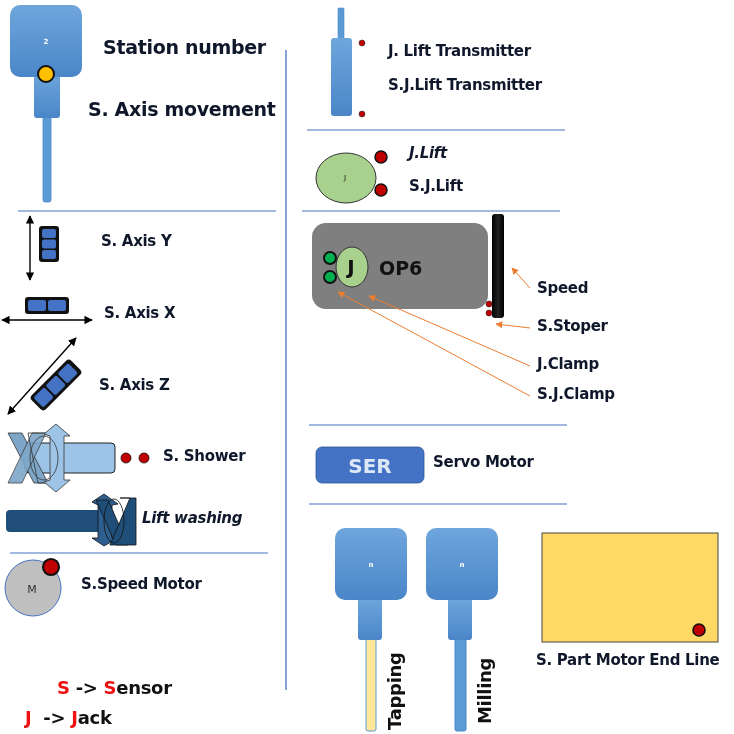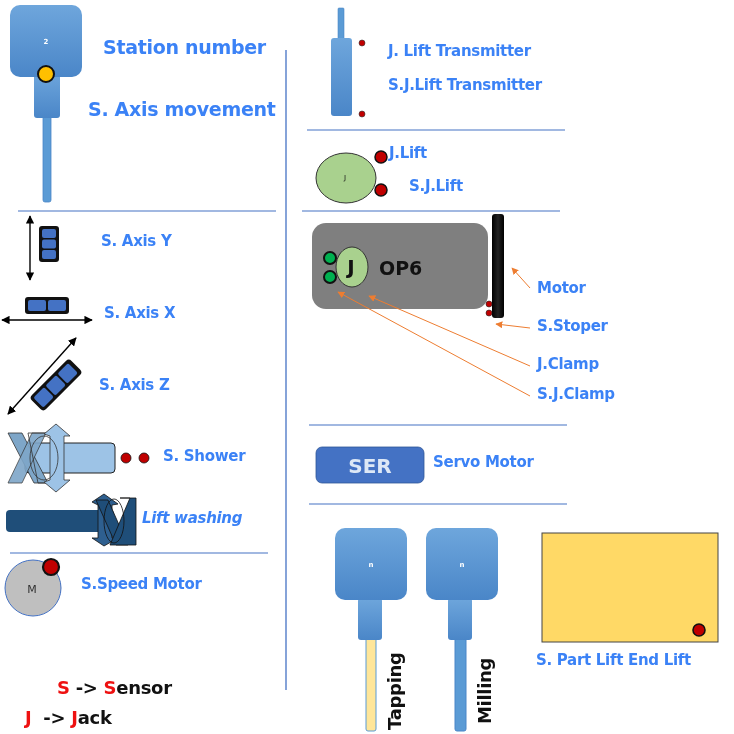--- a/index.html
+++ b/index.html
@@ -1,20 +1,20 @@
 <!DOCTYPE html>
 <html><head>
 <meta charset="utf-8">
 <style>
   html, body { margin:0; padding:0; background:#ffffff; }
   body { width:734px; height:734px; position:relative; overflow:hidden;
          font-family:"DejaVu Sans", sans-serif; }
   #canvas { position:absolute; left:0; top:0; }
   .lbl { position:absolute; font-family:"DejaVu Sans", sans-serif; font-weight:bold;
-         color:#3b82f6; white-space:nowrap; letter-spacing:-0.3px; }
+         color:#0f172a; white-space:nowrap; letter-spacing:-0.3px; }
   .l20 { font-size:19px; }
   .l18 { font-size:15px; }
   .key { position:absolute; font-family:"DejaVu Sans", sans-serif; font-weight:bold;
          font-size:18px; color:#111; white-space:nowrap; letter-spacing:-0.3px; }
   .red { color:#ee1111; }
   .vert { position:absolute; font-family:"DejaVu Sans", sans-serif; font-weight:bold;
           font-size:18px; color:#111; white-space:nowrap;
           transform-origin:left top; transform:rotate(-90deg); letter-spacing:-0.3px; }
 </style>
 </head>
@@ -167,33 +167,33 @@
 <div class="lbl l20" style="left:88px; top:98px;">S. Axis movement</div>
 <div class="lbl l18" style="left:101px; top:232px;">S. Axis Y</div>
 <div class="lbl l18" style="left:104px; top:304px;">S. Axis X</div>
 <div class="lbl l18" style="left:99px; top:376px;">S. Axis Z</div>
 <div class="lbl l18" style="left:163px; top:447px;">S. Shower</div>
 <div class="lbl l18" style="left:142px; top:509px;font-style:italic;">Lift washing</div>
 <div class="lbl l18" style="left:81px; top:575px;">S.Speed Motor</div>
 
 <div class="lbl l18" style="left:388px; top:42px;">J. Lift Transmitter</div>
 <div class="lbl l18" style="left:388px; top:76px;">S.J.Lift Transmitter</div>
-<div class="lbl l18" style="left:389px; top:144px;">J.Lift</div>
+<div class="lbl l18" style="left:409px; top:144px;font-style:italic;">J.Lift</div>
 <div class="lbl l18" style="left:409px; top:177px;">S.J.Lift</div>
 
-<div class="lbl l18" style="left:537px; top:279px;">Motor</div>
+<div class="lbl l18" style="left:537px; top:279px;">Speed</div>
 <div class="lbl l18" style="left:537px; top:317px;">S.Stoper</div>
 <div class="lbl l18" style="left:537px; top:355px;">J.Clamp</div>
 <div class="lbl l18" style="left:537px; top:385px;">S.J.Clamp</div>
 
 <div class="lbl l18" style="left:433px; top:453px;">Servo Motor</div>
 
 <div class="vert" style="left:384px; top:730px;">Tapping</div>
 <div class="vert" style="left:474px; top:724px;">Milling</div>
 
-<div class="lbl l18" style="left:536px; top:651px;">S. Part Lift End Lift</div>
+<div class="lbl l18" style="left:536px; top:651px;">S. Part Motor End Line</div>
 
 <div class="key" style="left:25px; top:677px;margin-left:32px;">
   <span class="red">S</span><span style="white-space:pre;"> -&gt; </span><span class="red">S</span><span>ensor</span>
 </div>
 <div class="key" style="left:25px; top:707px;">
   <span class="red">J</span><span style="white-space:pre;">  -&gt; </span><span class="red">J</span><span>ack</span>
 </div>
 
 </body></html>

